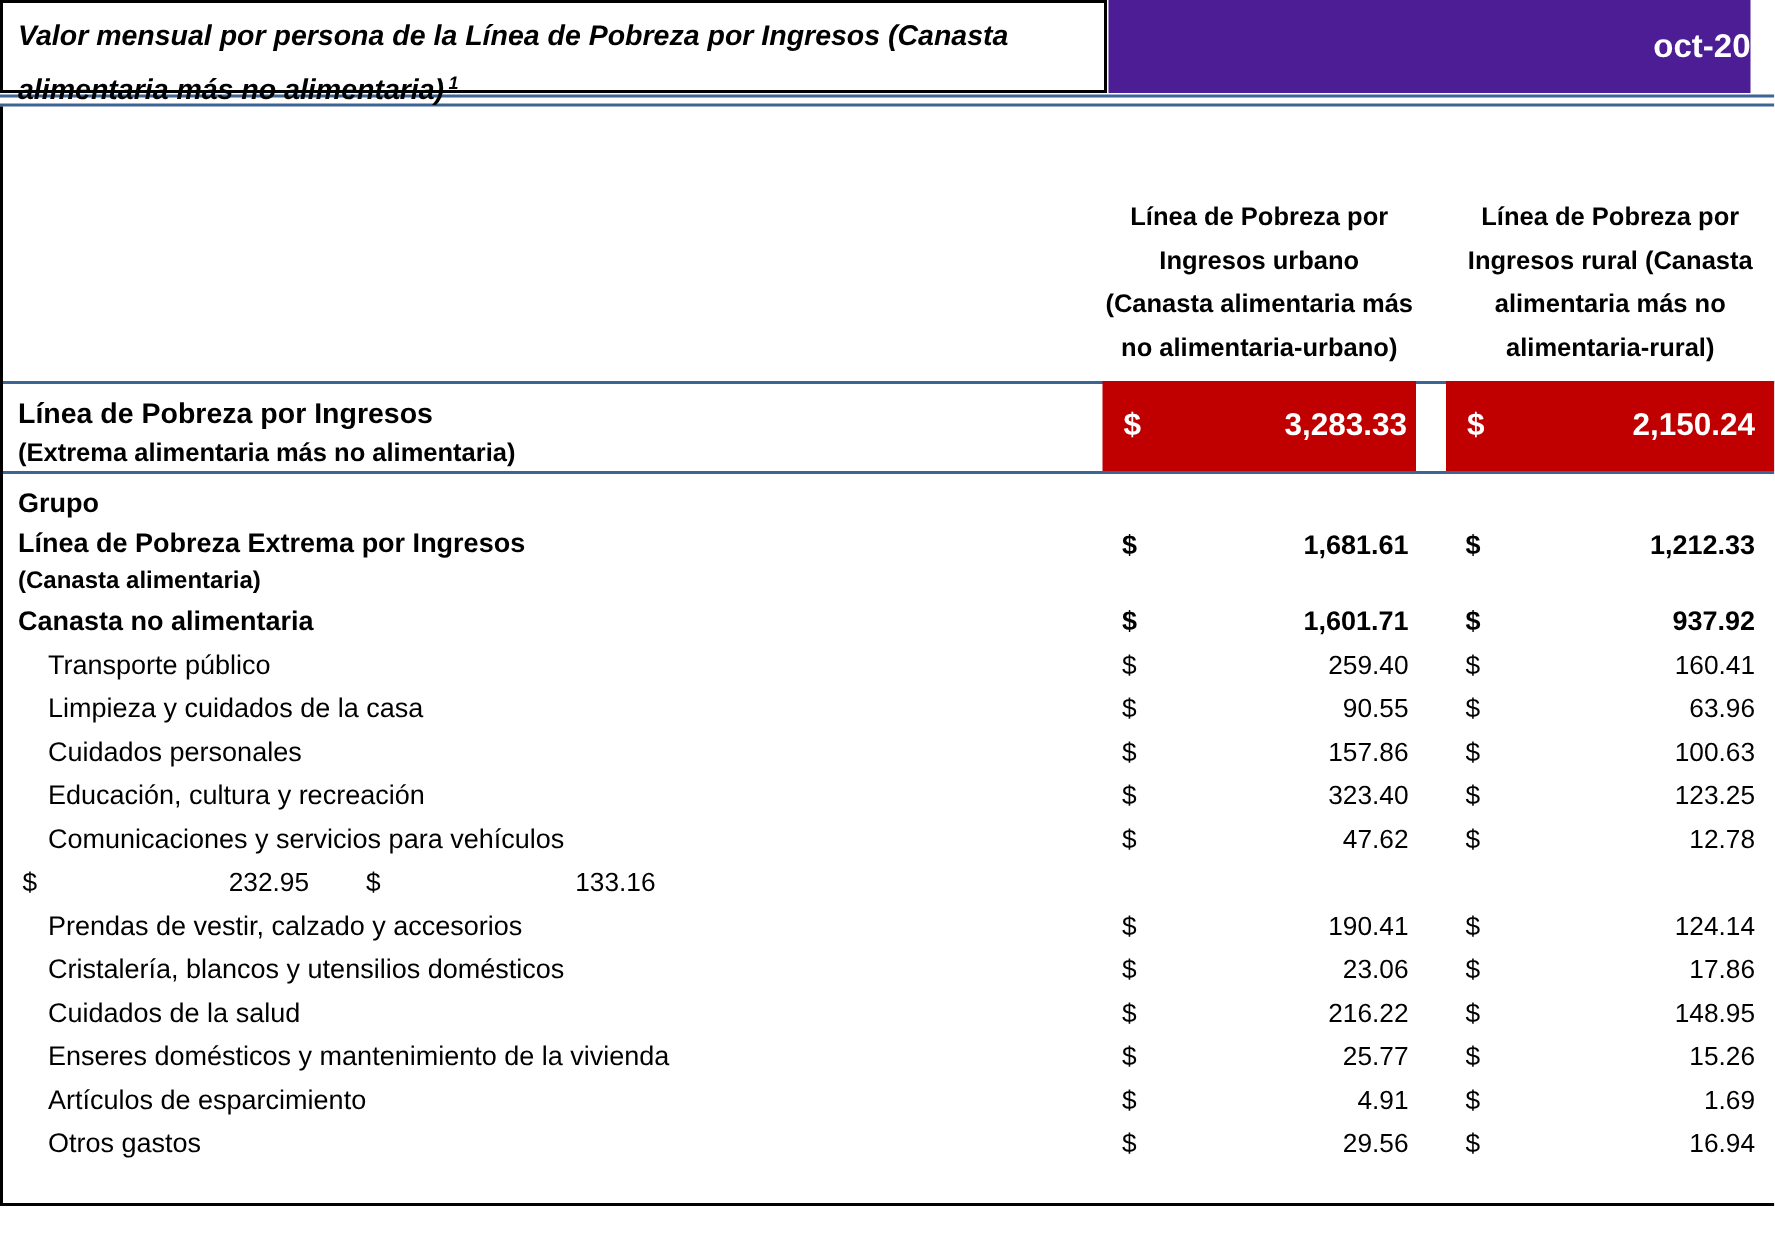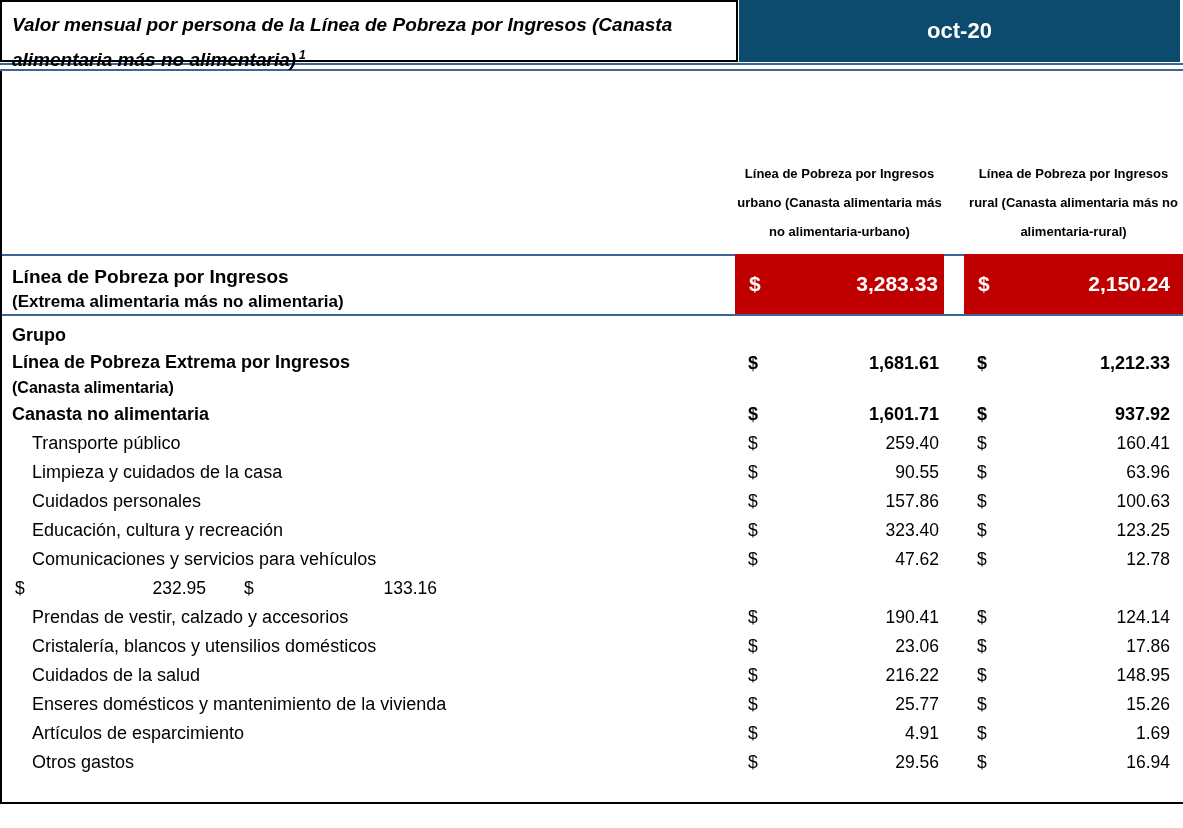--- a/index.html
+++ b/index.html
@@ -34,28 +34,28 @@
     line-height: 31px;
   }
   .title-cell sup {
     font-size: 12px;
     vertical-align: super;
     margin-left: 3px;
   }
   .period-cell {
     flex: 1;
     margin-left: 1px;
-    margin-right: 3px;
-    background: #0c4a6e;
+    margin-right: 16px;
+    background: #4c1d95;
     color: #fff;
     font-size: 22px;
     font-weight: bold;
     display: flex;
     align-items: center;
-    justify-content: center;
+    justify-content: flex-end;
   }
 
   
   .double-rule {
     height: 8px;
     margin-top: 1px;
     border-top: 2px solid #3C6595;
     border-bottom: 2px solid #3C6595;
   }
 
@@ -72,21 +72,21 @@
   .ucol { width: 209px; flex: none; }
   .rcol { width: 219px; flex: none; margin-left: 20px; }
 
   .col-headers {
     height: 183px;
     align-items: flex-end;
     padding-bottom: 8px;
   }
   .col-head {
     font-weight: bold;
-    font-size: 13px;
+    font-size: 17px;
     line-height: 29px;
     text-align: center;
   }
 
   .rule-thin {
     border-top: 2px solid #3C6595;
   }
 
   
   .total-row {

